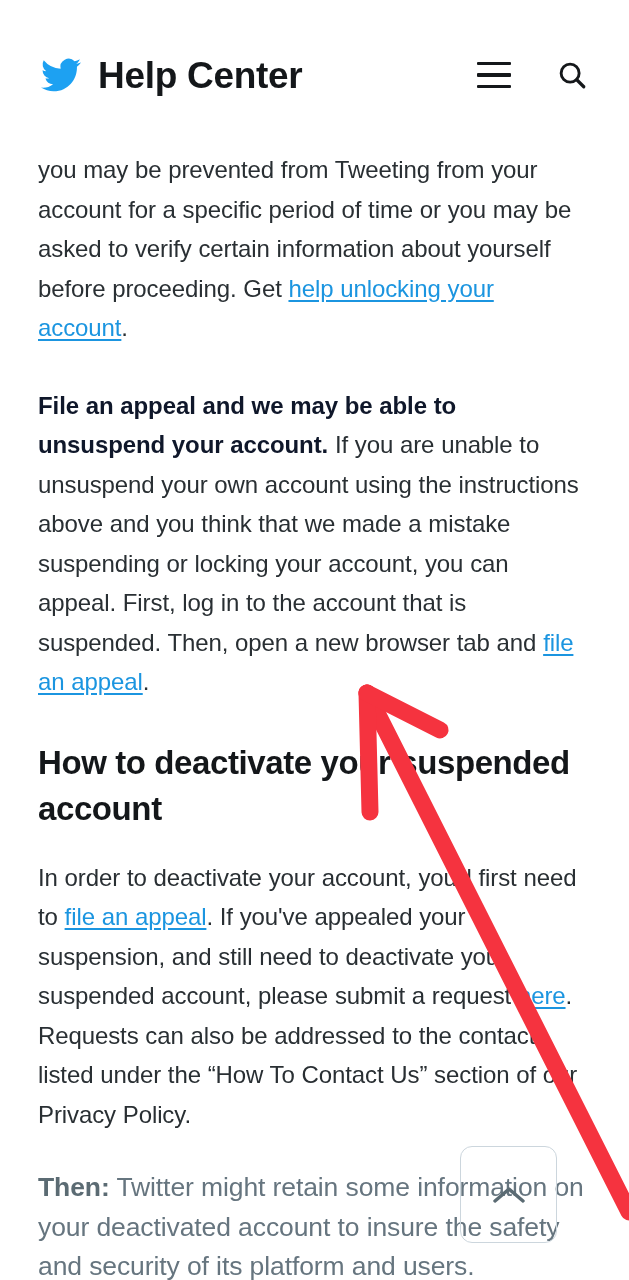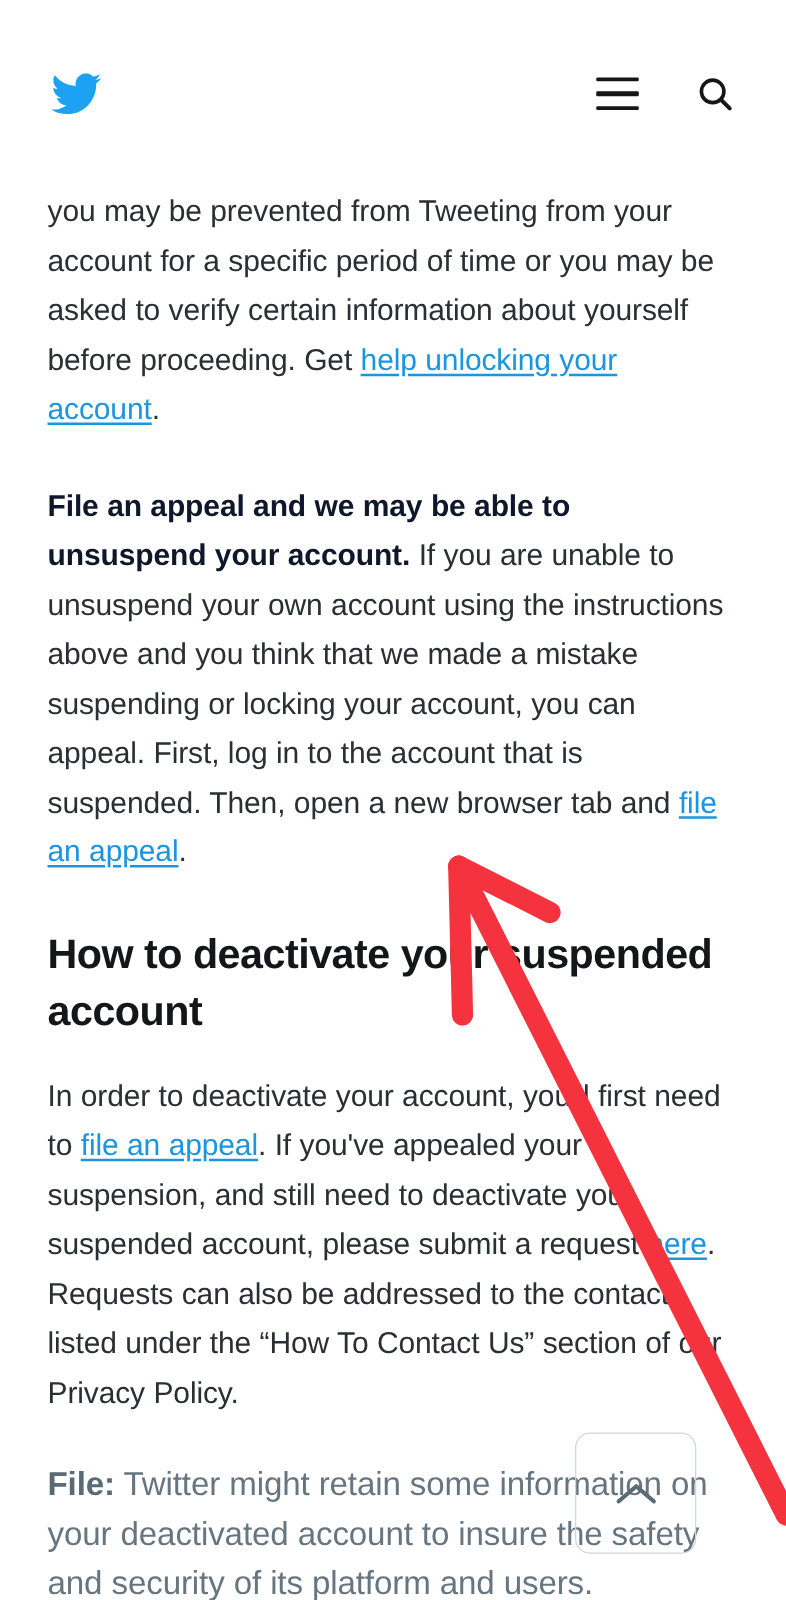--- a/index.html
+++ b/index.html
@@ -153,20 +153,21 @@
 </head>
 <body>
 
 <header class="site-header">
   <div class="brand">
     <span class="bird-icon-wrap">
       <svg class="bird-icon" viewBox="0 0 24 24" aria-hidden="true">
         <path fill="#1da1f2" d="M23.95 4.57c-.88.39-1.83.65-2.82.77 1.01-.61 1.79-1.57 2.16-2.72-.95.56-2 .97-3.12 1.19a4.92 4.92 0 0 0-8.38 4.48A13.94 13.94 0 0 1 1.64 3.16a4.92 4.92 0 0 0 1.52 6.57 4.9 4.9 0 0 1-2.23-.62v.06a4.92 4.92 0 0 0 3.95 4.83 4.96 4.96 0 0 1-2.22.08 4.93 4.93 0 0 0 4.6 3.42A9.87 9.87 0 0 1 0 19.54a13.92 13.92 0 0 0 7.55 2.21c9.06 0 14.01-7.5 14.01-14.01 0-.21 0-.42-.02-.63a10 10 0 0 0 2.46-2.54z"></path>
       </svg>
     </span>
+    <span class="brand-title">Help Center</span>
   </div>
 
   <div class="header-actions">
     <button class="icon-btn">
       <span class="hamburger" aria-hidden="true">
         <span></span>
           <span></span>
           <span></span>
       </span>
     </button>
@@ -182,21 +183,21 @@
 <main class="article">
 
   <p class="para"><span>you may be prevented from Tweeting from your account for a specific period of time or you may be asked to verify certain information about yourself before proceeding. Get </span><a class="link">help unlocking your account</a><span>.</span></p>
 
   <p class="para"><strong>File an appeal and we may be able to unsuspend your account.</strong><span> If you are unable to unsuspend your own account using the instructions above and you think that we made a mistake suspending or locking your account, you can appeal. First, log in to the account that is suspended. Then, open a new browser tab and </span><a class="link">file an appeal</a><span>.</span></p>
 
   <h2 class="section-heading">How to deactivate your suspended account</h2>
 
   <p class="para tight"><span>In order to deactivate your account, you'll first need to </span><a class="link">file an appeal</a><span>. If you've appealed your suspension, and still need to deactivate your suspended account, please submit a request </span><a class="link">here</a><span>. Requests can also be addressed to the contacts listed under the “How To Contact Us” section of our Privacy Policy.</span></p>
 
-  <p class="note"><strong>File:</strong><span> Twitter might retain some information on your deactivated account to insure the safety and security of its platform and users.</span></p>
+  <p class="note"><strong>Then:</strong><span> Twitter might retain some information on your deactivated account to insure the safety and security of its platform and users.</span></p>
 
 </main>
 
 <button class="scroll-top">
   <svg class="chevron-up" viewBox="0 0 40 24" aria-hidden="true">
     <polyline points="6,18 20,6 34,18" fill="none" stroke="#5b6b73" stroke-width="3.4" stroke-linecap="round" stroke-linejoin="round"></polyline>
   </svg>
 </button>
 
 <svg class="annotation-arrow" viewBox="0 0 629 1280">

